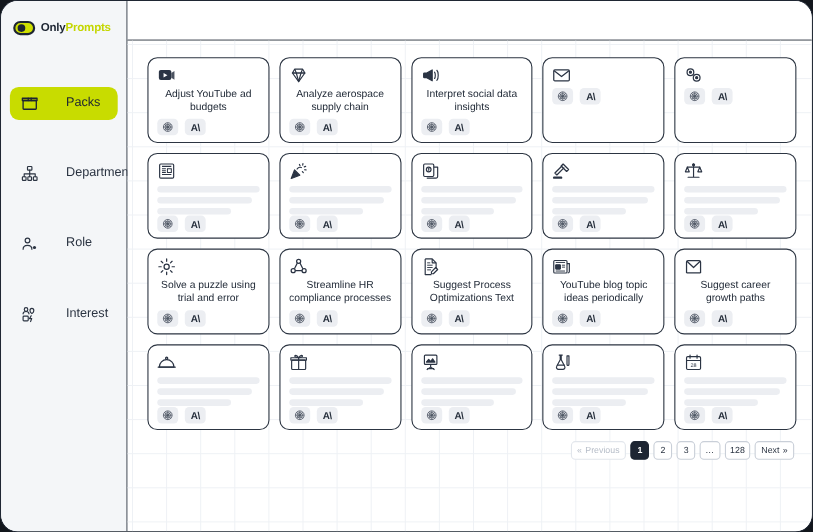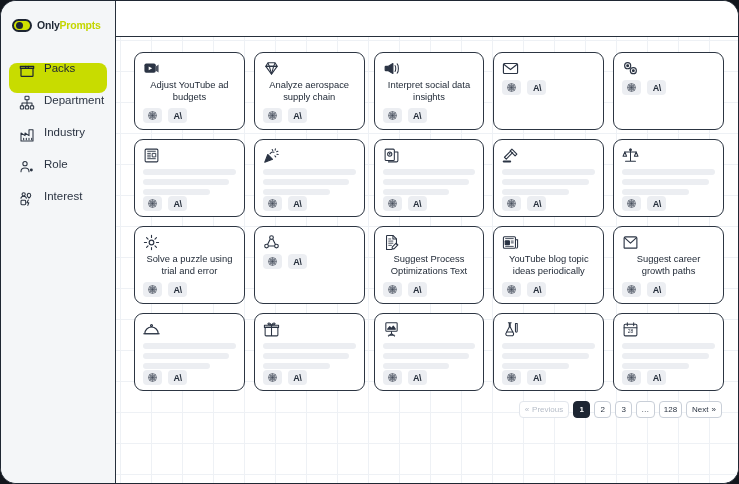--- a/index.html
+++ b/index.html
@@ -49,23 +49,23 @@
   .brand-dot {
     width: 7px; height: 7px; border-radius: 50%;
     background: #1d2532;
   }
   .brand-text { font-size: 10.5px; font-weight: 700; letter-spacing: -0.2px; white-space: nowrap; }
   .brand-only { color: #1d2532; }
   .brand-prompts { color: #c4d600; }
 
   .nav { margin-top: 25px; display: flex; flex-direction: column; gap: 2px; }
   .nav-item {
-    display: flex; gap: 9px;
+    display: flex; align-items: center; gap: 25px;
     height: 30px;
-    margin: 0 8px;
+    margin: 16px 8px;
     padding: 0 10px;
     border-radius: 8px;
     color: #2b3442;
     font-size: 11.5px;
     cursor: pointer;
   }
   .nav-item.active { background: #c8dc00; color: #1d2532; font-weight: 500; }
   .nav-icon { width: 16px; height: 16px; flex: 0 0 16px; display:block; }
   .nav-icon svg { display:block; width:16px; height:16px; }
   .nav-label { line-height: 1; }
@@ -197,29 +197,20 @@
               <rect x="9.5" y="16" width="5" height="5" rx="1"></rect>
               <rect x="17" y="16" width="5" height="5" rx="1"></rect>
               <path d="M12 7v5M4.5 16v-4h15v4M12 12v4"></path>
             </svg>
         </span>
         <span class="nav-label">Department</span>
       </div>
       <div class="nav-item">
         <span class="nav-icon">
           <svg viewBox="0 0 24 24" fill="none" stroke="currentColor" stroke-width="1.6" stroke-linecap="round" stroke-linejoin="round">
-              <path d="M3 21V9l6 4V9l6 4V4h6v17z"></path>
-              <path d="M7 17v2M11 17v2M15 17v2M19 17v2"></path>
-            </svg>
-        </span>
-        <span class="nav-label">Industry</span>
-      </div>
-      <div class="nav-item">
-        <span class="nav-icon">
-          <svg viewBox="0 0 24 24" fill="none" stroke="currentColor" stroke-width="1.6" stroke-linecap="round" stroke-linejoin="round">
               <circle cx="9" cy="7" r="3.2"></circle>
               <path d="M3 19c0-3.3 2.7-5.4 6-5.4s6 2.1 6 5.4"></path>
               <circle cx="18.5" cy="16.5" r="2.2" fill="currentColor" stroke="none"></circle>
             </svg>
         </span>
         <span class="nav-label">Role</span>
       </div>
       <div class="nav-item">
         <span class="nav-icon">
           <svg viewBox="0 0 24 24" fill="none" stroke="currentColor" stroke-width="1.6" stroke-linecap="round" stroke-linejoin="round">
@@ -490,20 +481,21 @@
           </div>
           <div class="card">
             <div class="card-icon">
               <svg viewBox="0 0 24 24" fill="none" stroke="currentColor" stroke-width="1.6">
                 <circle cx="12" cy="5" r="2.6"></circle>
                 <circle cx="5" cy="17" r="2.6"></circle>
                 <circle cx="19" cy="17" r="2.6"></circle>
                 <path d="M10.3 7.2L6.6 14.6M13.7 7.2l3.7 7.4M7.6 17h8.8"></path>
               </svg>
             </div>
+            <div class="card-title">Streamline HR compliance processes</div>
             <div class="card-badges">
               <span class="badge">
                 <svg width="11" height="11" viewBox="0 0 24 24" fill="none" stroke="currentColor" stroke-width="1.5">
                   <circle cx="12" cy="12" r="8.6"></circle>
                   <circle cx="12" cy="12" r="5.4"></circle>
                   <circle cx="12" cy="12" r="2.3"></circle>
                   <path d="M12 3.4v17.2M3.4 12h17.2M6 6l12 12M18 6L6 18" stroke-width="1"></path>
                 </svg>
               </span>
               <span class="badge badge-anthropic">A\</span>

